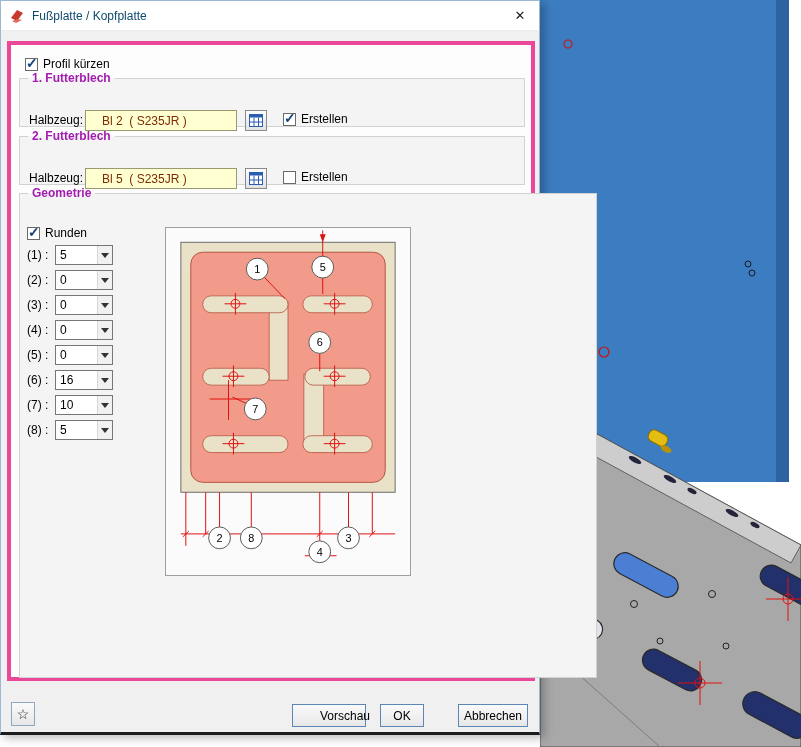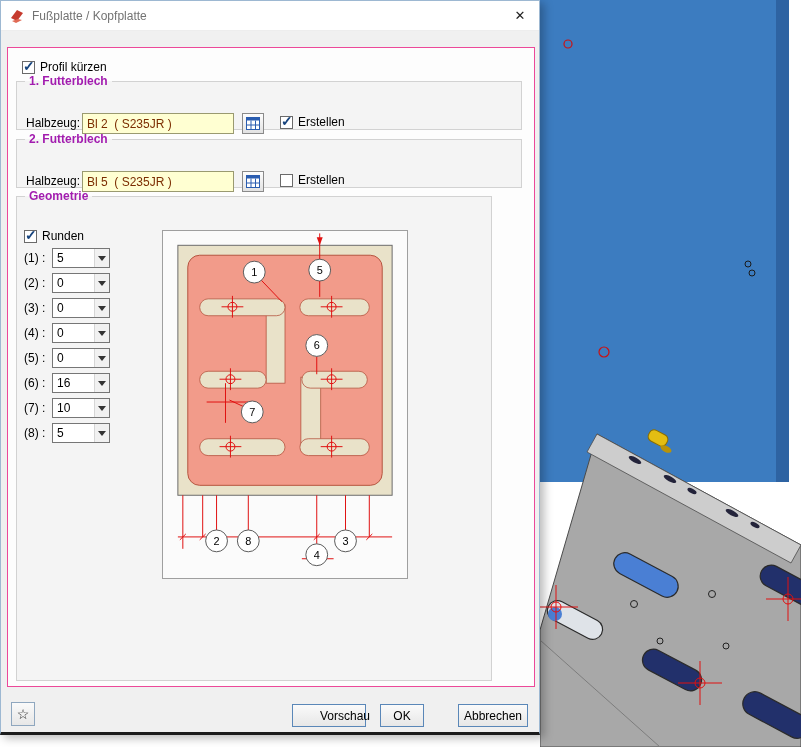--- a/index.html
+++ b/index.html
@@ -10,51 +10,51 @@
   #cad-viewport { position:absolute; left:540px; top:0; width:261px; height:747px; z-index:0; }
 
   
   #dialog { position:absolute; left:0; top:0; width:540px; height:735px; background:#f0f0f0;
             border:1px solid #9db8d2; border-bottom:3px solid #1c1c1c; z-index:2;
             box-shadow:4px 3px 9px rgba(0,0,0,.28); }
 
   .titlebar { position:absolute; left:0; top:0; right:0; height:30px; background:#ffffff;
               display:flex; align-items:center; padding:0 8px; border-bottom:1px solid #ededed; }
   .titlebar .app-icon { width:16px; height:16px; margin-right:7px; flex:0 0 auto; }
-  .titlebar .title { font-size:12px; color:#737373; }
+  .titlebar .title { font-size:12px; color:#0c4a6e; }
   .close-btn { position:absolute; right:10px; top:6px; width:18px; height:18px; text-align:center;
                line-height:18px; font-size:13px; color:#222; cursor:default; }
 
   .tabstrip { position:absolute; left:8px; top:34px; right:8px; height:25px; display:flex;
               align-items:flex-end; gap:2px; z-index:5; }
   .tab { height:22px; padding:0 11px; display:flex; align-items:center; font-size:12px; color:#1a3f77;
          background:linear-gradient(#f7fafd,#dde7f2); border:1px solid #9ab3cd; border-bottom:none;
          border-radius:2px 2px 0 0; }
   .tab.active { height:25px; background:#fdfdfd; border-bottom:1px solid #fdfdfd; }
 
-  .content { position:absolute; left:6px; top:46px; width:528px; height:640px; background:#fdfdfd;
-             border:1px solid #ec4899; }
+  .content { position:absolute; left:6px; top:40px; width:528px; height:640px; background:#fdfdfd;
+             border:4px solid #ec4899; }
 
   
   .cb { position:absolute; display:flex; align-items:center; gap:5px; }
   .cb .box { width:13px; height:13px; border:1px solid #6a6a6a; background:#fff; position:relative; flex:0 0 auto; }
   .cb.checked .box::after { content:"✓"; position:absolute; left:0px; top:-4px; font-size:14px;
                             font-weight:bold; color:#17447e; }
   .cb .lbl { font-size:12px; }
 
   fieldset { position:absolute; border:1px solid #d2d2d2; background:#f4f4f4; margin:0; padding:0; }
   legend { margin-left:8px; padding:0 4px; font-weight:bold; font-size:12px; color:#a21caf; }
 
   #fs1 { left:8px; top:26px;  width:506px; height:56px; }
   #fs2 { left:8px; top:84px;  width:506px; height:56px; }
-  #fs3 { left:8px; top:141px; width:476px; height:492px; }
+  #fs3 { left:8px; top:141px; width:578px; height:492px; }
 
   .halbzeug-label { position:absolute; left:9px; top:28px; }
   .yfield { position:absolute; left:65px; top:25px; width:152px; height:21px; background:#ffffd2;
-            border:1px solid #9a9a70; color:#7b2d00; font-size:12px; padding:2px 4px; }
+            border:1px solid #9a9a70; color:#7b2d00; font-size:12px; padding:2px 16px; }
   .tblbtn { position:absolute; left:225px; top:25px; width:22px; height:21px;
             background:linear-gradient(#fdfdfd,#e2e2e2); border:1px solid #8a8a8a;
             display:flex; align-items:center; justify-content:center; }
   .cb-erstellen { left:263px; top:27px;text-align:center; }
 
   .param-label { position:absolute; left:7px; font-size:12px; }
   .combo { position:absolute; left:35px; width:58px; height:20px; border:1px solid #767676;
            background:#fff; display:flex; }
   .combo .val { flex:1; padding:2px 4px; font-size:12px; overflow:hidden; }
   .combo .arrow { width:15px; background:#f1f1f1; border-left:1px solid #d6d6d6;

